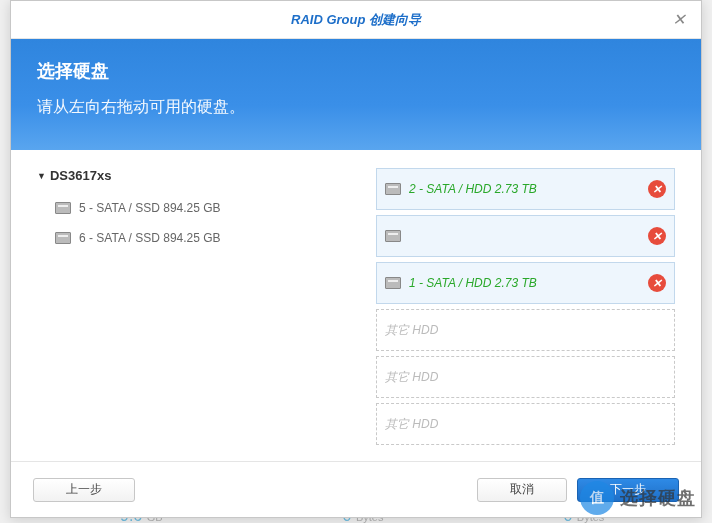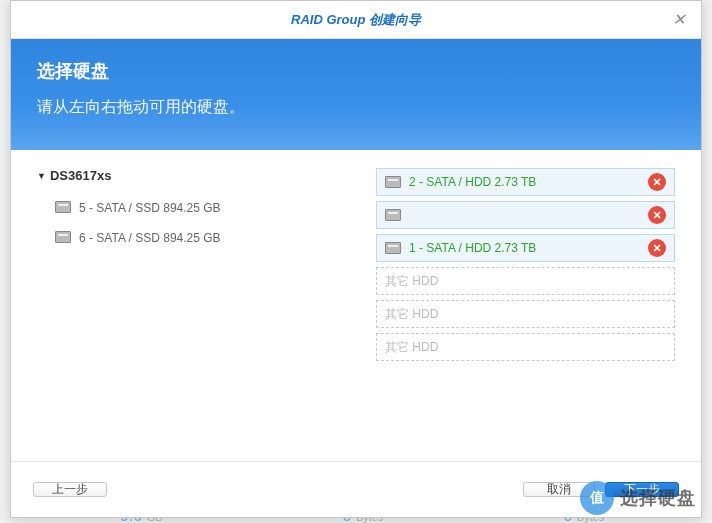--- a/index.html
+++ b/index.html
@@ -9,31 +9,31 @@
   .titlebar-text { color: #1e6fc9; font-size: 13px; font-weight: 600; }
   .close-x { position: absolute; right: 12px; top: 8px; width: 20px; height: 20px; display: flex; align-items: center; justify-content: center; cursor: pointer; color: #888; font-size: 16px; }
   .hero { background: linear-gradient(to bottom, #2f85de 0%, #3a8fe8 60%, #59a5ef 100%); color: #fff; padding: 20px 26px 32px; }
   .hero h2 { font-size: 18px; font-weight: 600; margin-bottom: 14px; }
   .hero p { font-size: 16px; opacity: 0.95; }
   .body { flex: 1; display: flex; padding: 18px 26px 0; gap: 0; overflow: hidden; }
   .col { flex: 1; }
   .col.left { margin-right: 40px; }
   .col-head { font-size: 13px; font-weight: 700; color: #333; margin-bottom: 10px; display: flex; align-items: center; gap: 4px; }
   .tri { font-size: 9px; color: #333; }
-  .disk-item { display: flex; gap: 8px; padding: 8px 4px 8px 18px; color: #666; cursor: move; }
+  .disk-item { display: flex; align-items: center; gap: 8px; padding: 8px 4px 8px 18px; color: #666; cursor: move; }
   .disk-icon { width: 16px; height: 12px; background: #bbb; border: 1px solid #888; border-radius: 1px; display: inline-block; position: relative; flex-shrink: 0; }
   .disk-icon::after { content: ""; position: absolute; left: 2px; right: 2px; top: 2px; height: 2px; background: #eee; }
   .raid-list { display: flex; flex-direction: column; gap: 5px; }
-  .slot { border: 1px dashed #c9c9c9; height: 28px; display: flex; align-items: center; padding: 0 8px; color: #bbb; font-size: 12px; }
+  .slot { border: 1px dashed #c9c9c9; height: 42px; display: flex; align-items: center; padding: 0 8px; color: #bbb; font-size: 12px; font-style: italic; }
   .slot.filled { border: 1px solid #c2d8ec; background: #eef6fd; color: #2aa82a; justify-content: space-between; }
   .slot.filled .disk-label { color: #2aa82a; }
   .slot .left-group { display: flex; align-items: center; gap: 8px; }
   .remove { width: 18px; height: 18px; border-radius: 50%; background: #e74c3c; color: #fff; display: flex; align-items: center; justify-content: center; font-size: 11px; font-weight: bold; cursor: pointer; flex-shrink: 0; }
   .footer { height: 56px; border-top: 1px solid #e5e5e5; display: flex; align-items: center; justify-content: space-between; padding: 0 22px; }
-  .btn { min-width: 72px; height: 15px; border: 1px solid #c7c7c7; background: linear-gradient(#fff,#f2f2f2); border-radius: 3px; font-size: 12px; cursor: pointer; display: inline-flex; align-items: center; justify-content: center; padding: 0 18px; color: #444; }
+  .btn { min-width: 72px; height: 24px; border: 1px solid #c7c7c7; background: linear-gradient(#fff,#f2f2f2); border-radius: 3px; font-size: 12px; cursor: pointer; display: inline-flex; align-items: center; justify-content: center; padding: 0 32px; color: #444; }
   .btn.primary { background: linear-gradient(#2e8ae6,#1f6fc7); border-color: #1a63b3; color: #fff; }
   .right-btns { display: flex; gap: 10px; }
   .watermark { position: absolute; right: 16px; bottom: 8px; display: flex; align-items: center; gap: 6px; opacity: 0.7; pointer-events: none; }
   .wm-circle { width: 34px; height: 34px; border-radius: 50%; background: #1e88e5; color: #fff; display: flex; align-items: center; justify-content: center; font-size: 14px; font-weight: bold; }
   .wm-text { font-size: 18px; color: #333; font-weight: 600; letter-spacing: 1px; }
   .bg-stats { position: absolute; left: 120px; bottom: -2px; display: flex; gap: 180px; color: #1a9cd6; font-size: 16px; opacity: 0.6; pointer-events: none; }
   .bg-stats .g { color: #888; font-size: 11px; }
 </style>
 </head>
 <body>

